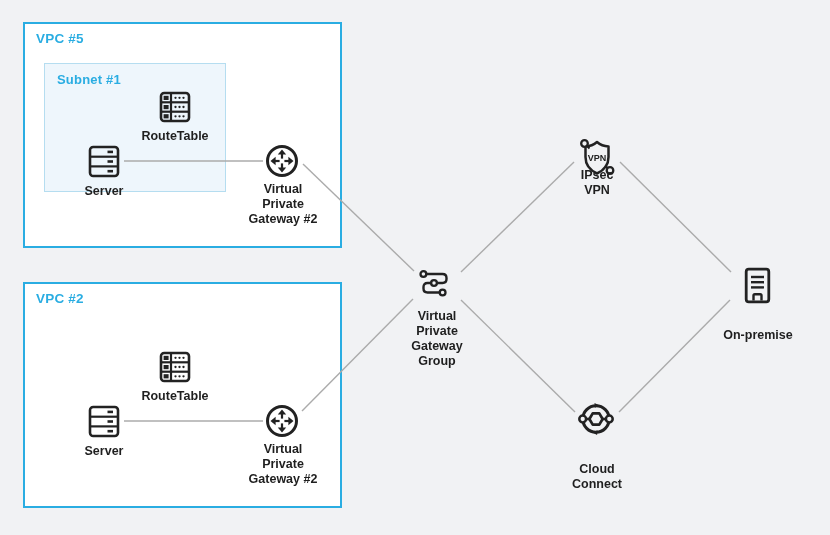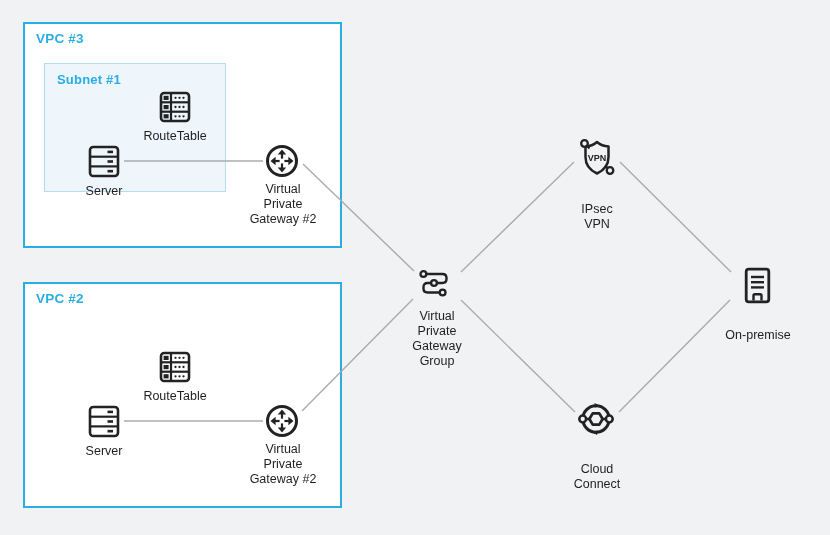--- a/index.html
+++ b/index.html
@@ -8,31 +8,31 @@
   }
   *{margin:0;padding:0;box-sizing:border-box;}
   body{font-family:"Liberation Sans",sans-serif;background:#fff;}
   .canvas{position:relative;width:830px;height:535px;background:var(--canvas-bg);overflow:hidden;}
   .vpc{position:absolute;left:23px;width:319px;height:226px;background:var(--vpc-bg);border:2px solid var(--accent);z-index:0;}
   .vpc-label{position:absolute;left:11px;top:7px;font-size:13.5px;font-weight:700;color:var(--accent);letter-spacing:.2px;}
   .subnet{position:absolute;left:19px;top:39px;width:182px;height:129px;background:var(--subnet-bg);border:1px solid var(--subnet-border);}
   .subnet-label{position:absolute;left:12px;top:8px;font-size:13px;font-weight:700;color:var(--accent);letter-spacing:.2px;}
   .node-icon{position:absolute;z-index:2;line-height:0;}
   .caption{position:absolute;z-index:2;transform:translateX(-50%);text-align:center;
-           font-size:12.5px;line-height:15px;font-weight:400;color:var(--ink);white-space:pre-line;}
+           font-size:12.5px;line-height:15px;font-weight:700;color:var(--ink);white-space:pre-line;}
   .wires{position:absolute;left:0;top:0;z-index:1;}
   svg{display:block;}
 </style>
 </head>
 <body>
 
 <div class="canvas">
 
   <div class="vpc" style="top:22px;">
-    <div class="vpc-label">VPC #3</div>
+    <div class="vpc-label">VPC #5</div>
     <div class="subnet">
       <div class="subnet-label">Subnet #1</div>
     </div>
   </div>
 
   <div class="vpc" style="top:282px;">
     <div class="vpc-label">VPC #2</div>
   </div>
 
   <svg class="wires" width="830" height="535" viewBox="0 0 830 535">
@@ -179,21 +179,21 @@
   <div class="node-icon" style="left:576px;top:136px;">
     <svg width="42" height="42" viewBox="0 0 42 42">
       <path d="M21 6 C17.5 9 13 10.3 9.5 10.5 V21 C9.5 29.5 14.5 34.5 21 37.5 C27.5 34.5 32.5 29.5 32.5 21 V10.5 C29 10.3 24.5 9 21 6 Z" fill="none" stroke="#222" stroke-width="2.5" stroke-linejoin="round"></path>
       <text x="21" y="25" text-anchor="middle" font-family="Liberation Sans, sans-serif" font-size="9" font-weight="700" fill="#222">VPN</text>
       <line x1="10.8" y1="9.8" x2="13.5" y2="12.5" stroke="#222" stroke-width="2"></line>
       <circle cx="8.5" cy="7.5" r="3.3" fill="#f1f2f4" stroke="#222" stroke-width="2.3"></circle>
       <line x1="31.8" y1="32.3" x2="29" y2="29.5" stroke="#222" stroke-width="2"></line>
       <circle cx="34" cy="34.5" r="3.3" fill="#f1f2f4" stroke="#222" stroke-width="2.3"></circle>
     </svg>
   </div>
-  <div class="caption" style="left:597px;top:202px;">IPsec
+  <div class="caption" style="left:597px;top:168px;">IPsec
 VPN</div>
 
   <div class="node-icon" style="left:577px;top:400px;">
     <svg width="38" height="38" viewBox="0 0 38 38">
       <circle cx="19" cy="19" r="13.2" fill="none" stroke="#222" stroke-width="3"></circle>
       <path d="M17.5 3 L22.5 5.4 L17.9 7.8 Z" fill="#222"></path>
       <path d="M20.5 30.2 L15.5 32.6 L20.1 35 Z" fill="#222"></path>
       <line x1="9.1" y1="19" x2="12.4" y2="19" stroke="#222" stroke-width="2.6"></line>
       <line x1="25.6" y1="19" x2="28.9" y2="19" stroke="#222" stroke-width="2.6"></line>
       <path d="M12.4 19 L15.7 13.4 H22.3 L25.6 19 L22.3 24.6 H15.7 Z" fill="none" stroke="#222" stroke-width="2.7" stroke-linejoin="round"></path>

